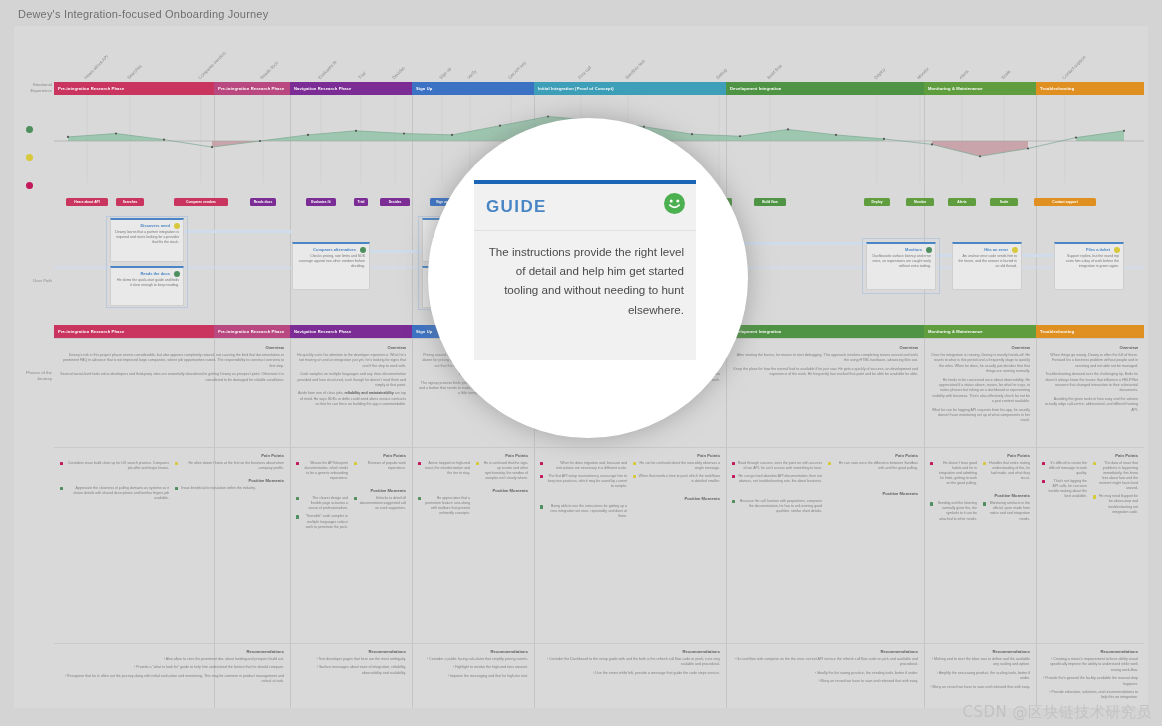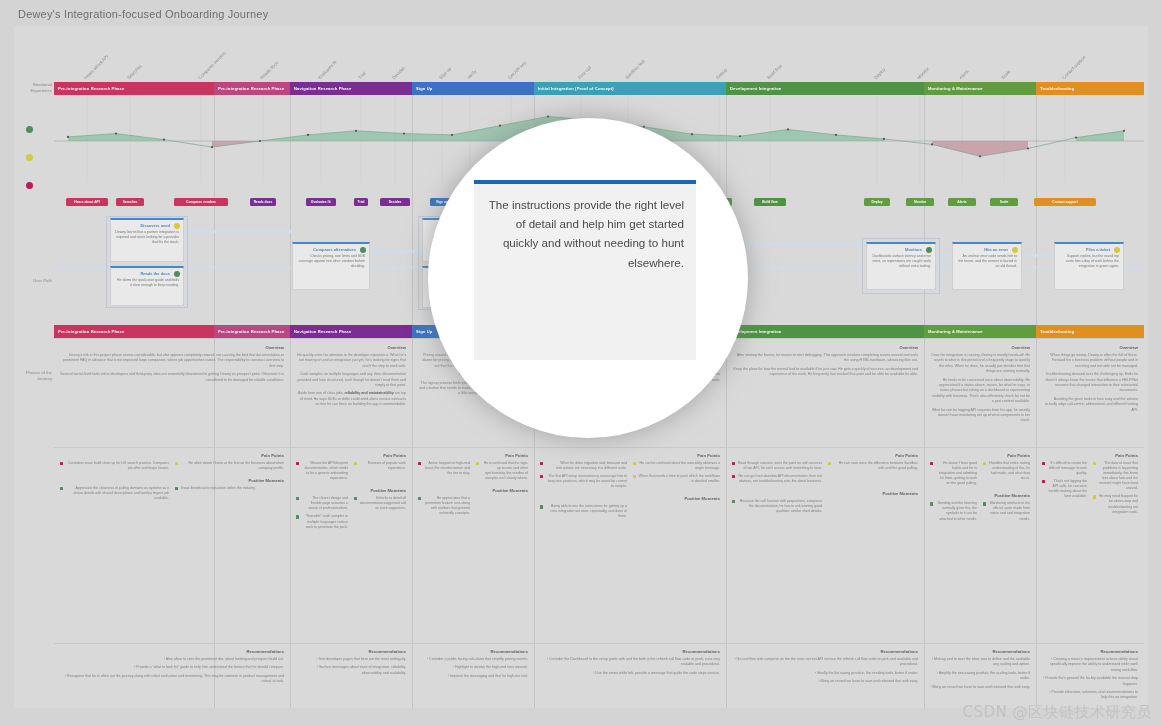--- a/index.html
+++ b/index.html
@@ -675,18 +675,28 @@
 
       <div class="rowdiv" style="top:256px"></div>
       <div class="rowdiv" style="top:365px"></div>
       <div class="rowdiv" style="top:561px"></div>
 
     </div>
   </div>
 
   <div class="mag">
     <div class="mag-card">
-      <div class="mag-body">The instructions provide the right level of detail and help him get started quickly and without needing to hunt elsewhere.</div>
+      <div class="mag-head">
+        <span class="mag-title">GUIDE</span>
+        <span class="mag-smile">
+          <svg width="21" height="21" viewBox="0 0 21 21">
+            <circle cx="7.2" cy="8" r="1.5" fill="#fff"></circle>
+            <circle cx="13.8" cy="8" r="1.5" fill="#fff"></circle>
+            <path d="M5.8 12.2 Q10.5 16.6 15.2 12.2" stroke="#fff" stroke-width="1.7" fill="none" stroke-linecap="round"></path>
+          </svg>
+        </span>
+      </div>
+      <div class="mag-body">The instructions provide the right level of detail and help him get started tooling and without needing to hunt elsewhere.</div>
     </div>
   </div>
 
   <div class="wm">CSDN @区块链技术研究员</div>
 </div>
 
 </body></html>

